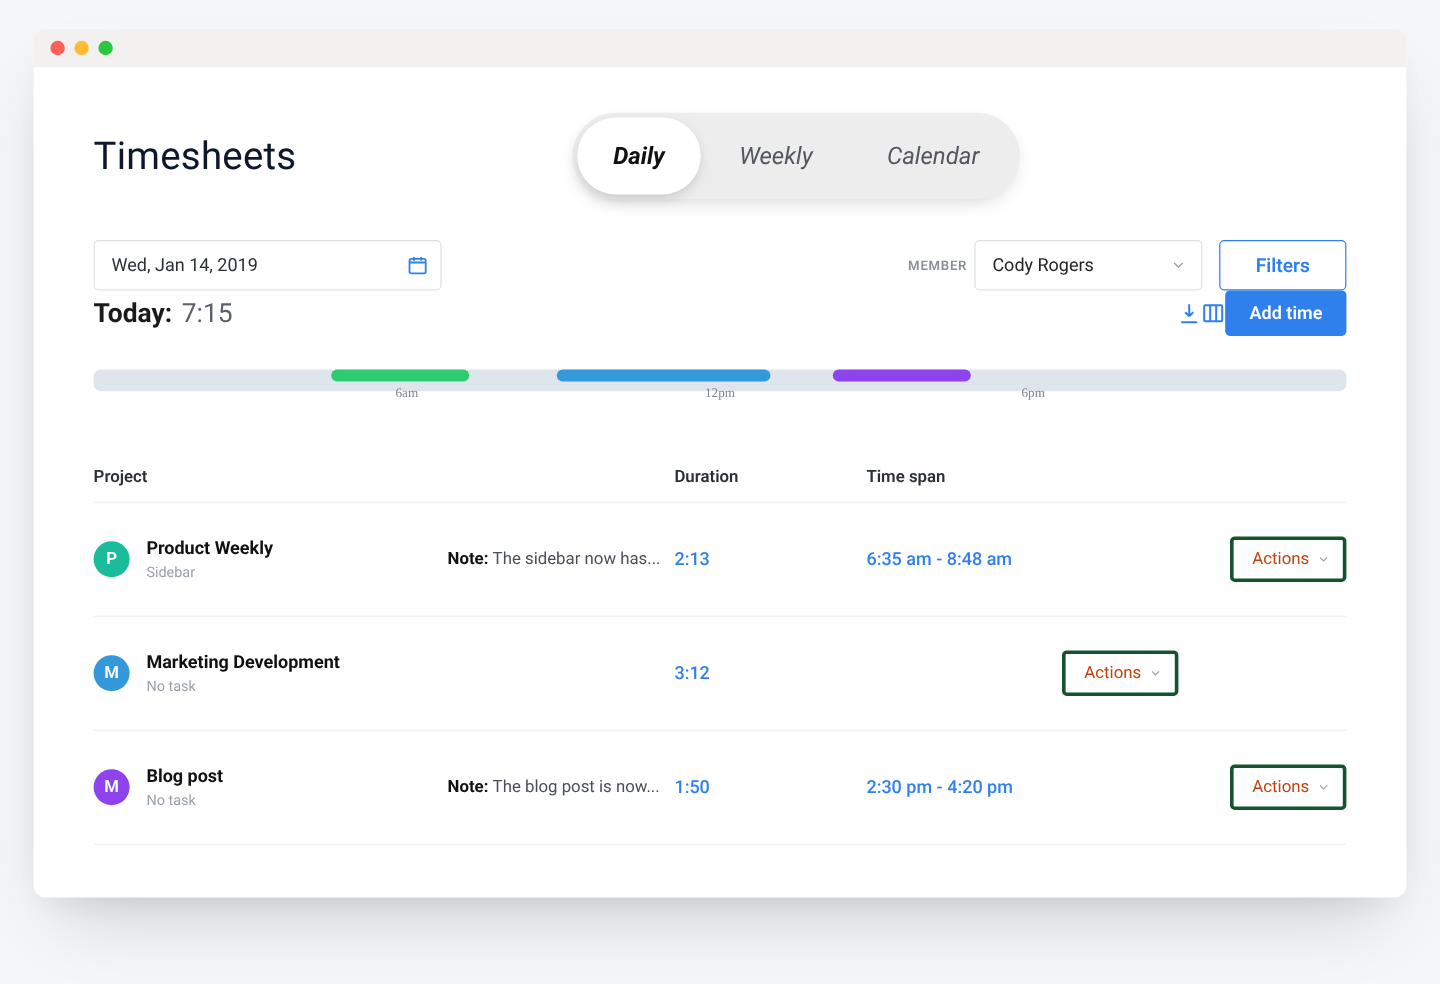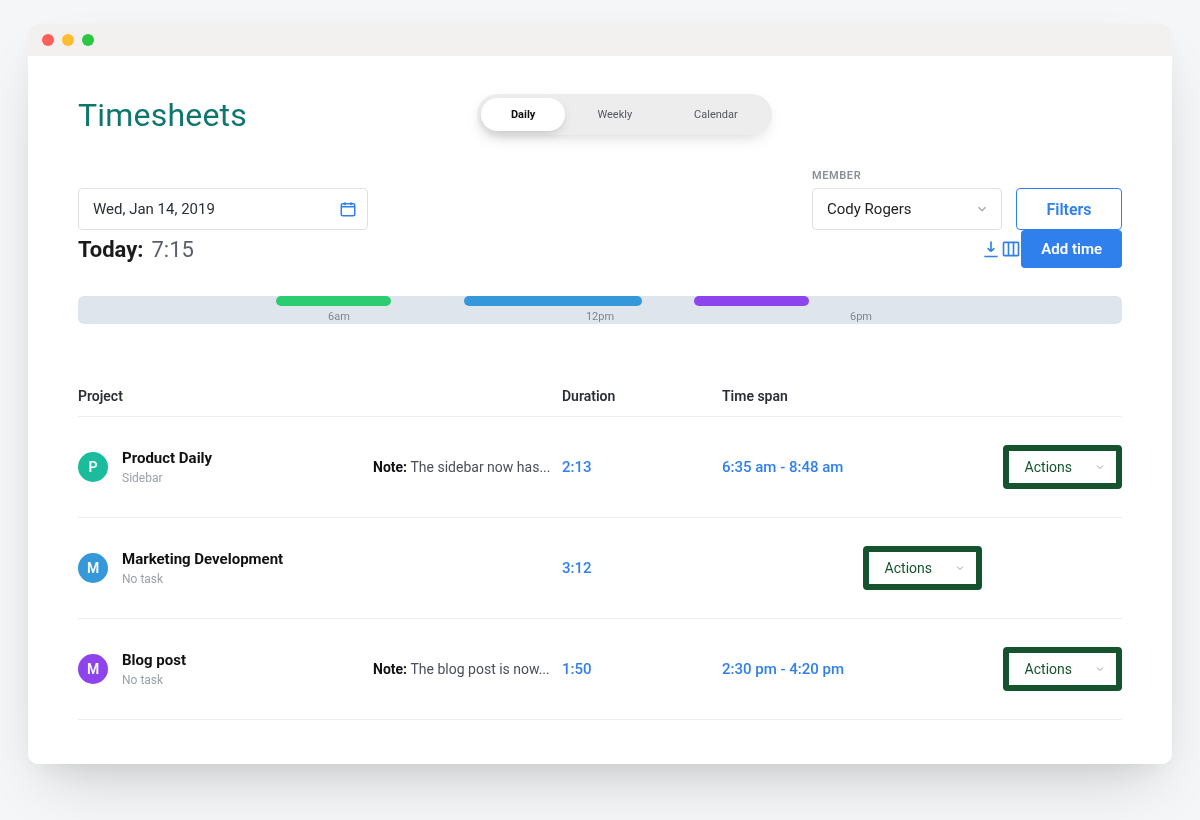--- a/index.html
+++ b/index.html
@@ -5,56 +5,56 @@
   * { box-sizing: border-box; }
   html, body { margin:0; padding:0; background:#f5f6f8; font-family: -apple-system, "Segoe UI", Roboto, Helvetica, Arial, sans-serif; color:#1a1a1a; }
   .stage { width:1200px; height:820px; margin:0 auto; padding:24px 28px; }
   .window { width:100%; background:#fff; border-radius:10px; box-shadow: 0 30px 60px -20px rgba(0,0,0,.18), 0 10px 25px -10px rgba(0,0,0,.08); overflow:hidden; }
   .titlebar { height:32px; background:#f2f1f0; display:flex; align-items:center; padding:0 14px; gap:8px; }
   .dot { width:12px; height:12px; border-radius:50%; }
   .d-red{background:#fe5f58;} .d-yel{background:#febc2e;} .d-grn{background:#29c840;}
   .content { padding: 38px 50px 44px 50px; }
 
   .header-row { display:flex; align-items:center; }
-  .page-title { font-size:32px; font-weight:400; color:#0f766e; letter-spacing:.2px; }
+  .page-title { font-size:32px; font-weight:400; color:#0f172a; letter-spacing:.2px; }
   .tabs-shell { margin-left:230px; background:#ededed; border-radius:999px; padding:4px; display:flex; gap:2px; box-shadow: 0 6px 18px -8px rgba(0,0,0,.25); }
-  .tab { padding:10px 30px; border-radius:999px; font-size:11px; color:#545760; cursor:pointer; }
+  .tab { padding:20px 30px; border-radius:999px; font-size:20px; color:#545760; cursor:pointer;font-style:italic; }
   .tab.active { background:#fff; font-weight:700; color:#111; box-shadow: 0 4px 12px -4px rgba(0,0,0,.25); }
 
   .controls-row { display:flex; align-items:flex-end; margin-top:34px; gap:14px; }
   .date-picker { width:290px; height:42px; border:1px solid #dde1e6; border-radius:4px; display:flex; align-items:center; padding:0 10px 0 14px; color:#2b2f36; font-size:15px; justify-content:space-between; cursor:pointer; }
   .spacer { flex:1; }
-  .member-block { display:flex; flex-direction:column; gap:6px; }
+  .member-block { display:flex; flex-direction:row; gap:6px;align-items:center; }
   .member-label { font-size:11px; letter-spacing:.6px; color:#8a8f98; font-weight:600; }
   .member-select { width:190px; height:42px; border:1px solid #dde1e6; border-radius:4px; display:flex; align-items:center; padding:0 12px 0 14px; font-size:15px; color:#222; justify-content:space-between; cursor:pointer; }
   .filters-btn { width:106px; height:42px; border:1.5px solid #2f80ed; color:#2f80ed; border-radius:4px; display:flex; align-items:center; justify-content:center; font-weight:600; cursor:pointer; }
 
   .today-row { display:flex; align-items:center; }
   .today-label { font-size:22px; font-weight:700; color:#1a1a1a; margin-right:8px; }
   .today-value { font-size:22px; color:#5a5f68; font-weight:400; }
   .tool-icons { margin-left:auto; display:flex; align-items:center; }
   .icon-btn { color:#2f80ed; cursor:pointer; display:flex; }
   .add-btn { background:#2f80ed; color:#fff; border-radius:4px; padding:10px 20px; font-size:15px; font-weight:600; cursor:pointer; }
 
-  .timeline { position:relative; margin-top:28px; height:28px; }
+  .timeline { position:relative; margin-top:28px; height:18px;font-family:Liberation Serif, serif; }
   .timeline-track { position:absolute; inset:0; background:#dfe5ec; border-radius:6px; }
   .tl-seg { position:absolute; top:0; height:10px; border-radius:6px; }
   .tick { position:absolute; top:14px; font-size:11px; color:#808590; transform:translateX(-50%); }
 
   .table-head { display:grid; grid-template-columns: 1fr 160px 260px 140px; margin-top:40px; padding:0 0 12px 0; border-bottom:1px solid #eceff2; font-size:14px; color:#2b2f36; font-weight:600; }
   .row { display:grid; grid-template-columns: 275px 1fr 160px 260px 140px; align-items:center; padding:28px 0; border-bottom:1px solid #eceff2; }
   .proj-cell { display:flex; align-items:center; gap:14px; }
   .avatar { width:30px; height:30px; border-radius:50%; color:#fff; display:flex; align-items:center; justify-content:center; font-size:14px; font-weight:600; flex:0 0 30px; }
   .proj-text .name { font-size:15px; font-weight:700; color:#111; }
   .proj-text .task { font-size:12px; color:#9aa1a9; margin-top:4px; }
   .note-cell { font-size:14px; color:#4a4f57; }
   .note-cell b { font-weight:700; color:#111;margin-left:20px; }
   .dur-cell, .span-cell { font-size:15px; color:#2f80ed; font-weight:500; }
   .actions-cell { display:flex; justify-content:flex-end; }
-  .actions-btn { border:6px solid #14532d; border-radius:4px; padding:8px 44px 8px 16px; font-size:14px; color:#14532d; cursor:pointer; position:relative; }
+  .actions-btn { border:3px solid #14532d; border-radius:4px; padding:8px 28px 8px 16px; font-size:14px; color:#c2410c; cursor:pointer; position:relative; }
   .actions-btn .chev { position:absolute; right:10px; top:50%; transform:translateY(-50%); color:#9aa1a9; }
 
   svg { display:block; }
 </style>
 </head>
 <body>
 
 <div class="stage">
   <div class="window">
     <div class="titlebar">
@@ -141,21 +141,21 @@
         <div>Duration</div>
         <div>Time span</div>
         <div></div>
       </div>
 
       <div id="rows">
           <div class="row">
             <div class="proj-cell">
               <div class="avatar" style="background: rgb(26, 188, 156);">P</div>
               <div class="proj-text">
-                <div class="name">Product Daily</div>
+                <div class="name">Product Weekly</div>
                 <div class="task">Sidebar</div>
               </div>
             </div>
             <div class="note-cell"><b>Note: </b>The sidebar now has...</div>
             <div class="dur-cell">2:13</div>
             <div class="span-cell">6:35 am - 8:48 am</div>
             <div class="actions-cell">
               <div class="actions-btn">Actions<span class="chev">
                   <svg width="12" height="12" viewBox="0 0 24 24" fill="none" stroke="currentColor" stroke-width="2">
                     <path d="M6 9l6 6 6-6"></path>

